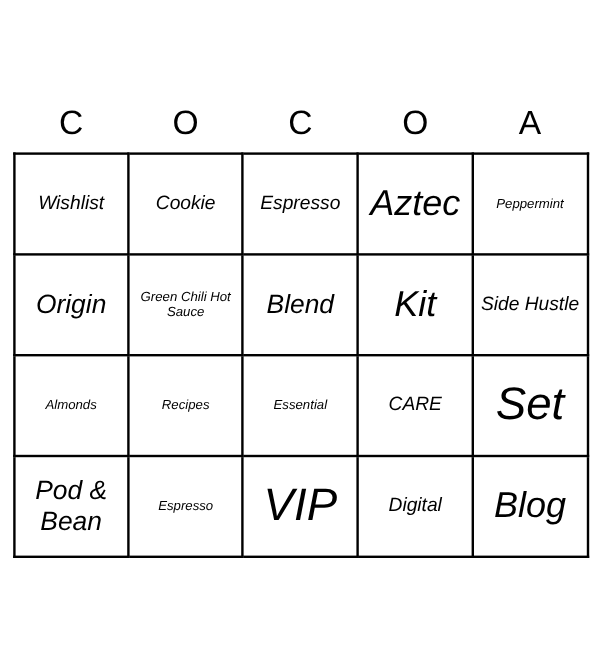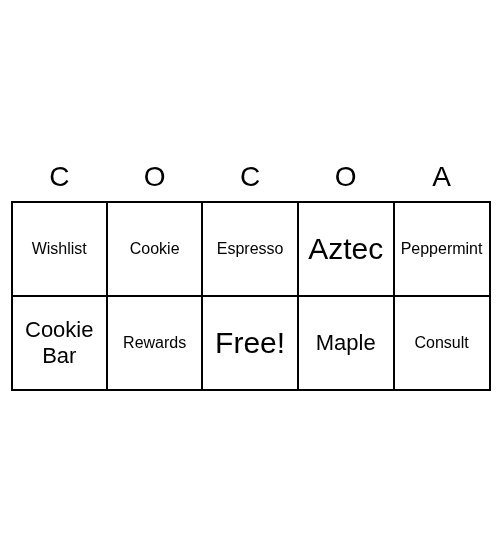--- a/index.html
+++ b/index.html
@@ -23,31 +23,32 @@
       padding: 4px;
     }
     .bingo-card th {
       border: none;
       font-size: 28px;
       font-weight: normal;
       height: 48px;
       width: 96px;
     }
     .bingo-card td {
-      height: 94px;
+      height: 84px;
       width: 96px;
+      font-style: italic;
     }
     .cell-text {
       display: flex;
       align-items: center;
       justify-content: center;
       width: 100%;
       height: 100%;
     }
-    .size-small { font-size: 16px; }
+    .size-small { font-size: 11px; }
     .size-medium { font-size: 16px; }
     .size-large { font-size: 22px; }
     .size-xlarge { font-size: 30px; text-align: center; }
     .size-xxlarge { font-size: 38px; }
   </style>
 </head>
 <body>
 
 <table class="bingo-card">
   <thead>
@@ -72,29 +73,64 @@
         </td>
         <td>
           <div class="cell-text size-xlarge" style="white-space: pre-wrap;">Aztec</div>
         </td>
         <td>
           <div class="cell-text size-small" style="white-space: pre-wrap;">Peppermint</div>
         </td>
       </tr>
       <tr>
         <td>
-          <div class="cell-text size-large" style="white-space: pre-wrap;">Cookie Bar</div>
+          <div class="cell-text size-large" style="white-space: pre-wrap;">Origin</div>
         </td>
         <td>
-          <div class="cell-text size-medium" style="white-space: pre-wrap;">Rewards</div>
+          <div class="cell-text size-small" style="white-space: pre-wrap;">Green Chili Hot Sauce</div>
         </td>
         <td>
-          <div class="cell-text size-xlarge" style="white-space: pre-wrap;">Free!</div>
+          <div class="cell-text size-large" style="white-space: pre-wrap;">Blend</div>
         </td>
         <td>
-          <div class="cell-text size-large" style="white-space: pre-wrap;">Maple</div>
+          <div class="cell-text size-xlarge" style="white-space: pre-wrap;">Kit</div>
         </td>
         <td>
-          <div class="cell-text size-medium" style="white-space: pre-wrap;">Consult</div>
+          <div class="cell-text size-medium" style="white-space: pre-wrap;">Side Hustle</div>
+        </td>
+      </tr>
+      <tr>
+        <td>
+          <div class="cell-text size-small" style="white-space: pre-wrap;">Almonds</div>
+        </td>
+        <td>
+          <div class="cell-text size-small" style="white-space: pre-wrap;">Recipes</div>
+        </td>
+        <td>
+          <div class="cell-text size-small" style="white-space: pre-wrap;">Essential</div>
+        </td>
+        <td>
+          <div class="cell-text size-medium" style="white-space: pre-wrap;">CARE</div>
+        </td>
+        <td>
+          <div class="cell-text size-xxlarge" style="white-space: pre-wrap;">Set</div>
+        </td>
+      </tr>
+      <tr>
+        <td>
+          <div class="cell-text size-large" style="white-space: pre-wrap;">Pod &amp;
+Bean</div>
+        </td>
+        <td>
+          <div class="cell-text size-small" style="white-space: pre-wrap;">Espresso</div>
+        </td>
+        <td>
+          <div class="cell-text size-xxlarge" style="white-space: pre-wrap;">VIP</div>
+        </td>
+        <td>
+          <div class="cell-text size-medium" style="white-space: pre-wrap;">Digital</div>
+        </td>
+        <td>
+          <div class="cell-text size-xlarge" style="white-space: pre-wrap;">Blog</div>
         </td>
       </tr>
     </tbody>
 </table>
 
 </body></html>

